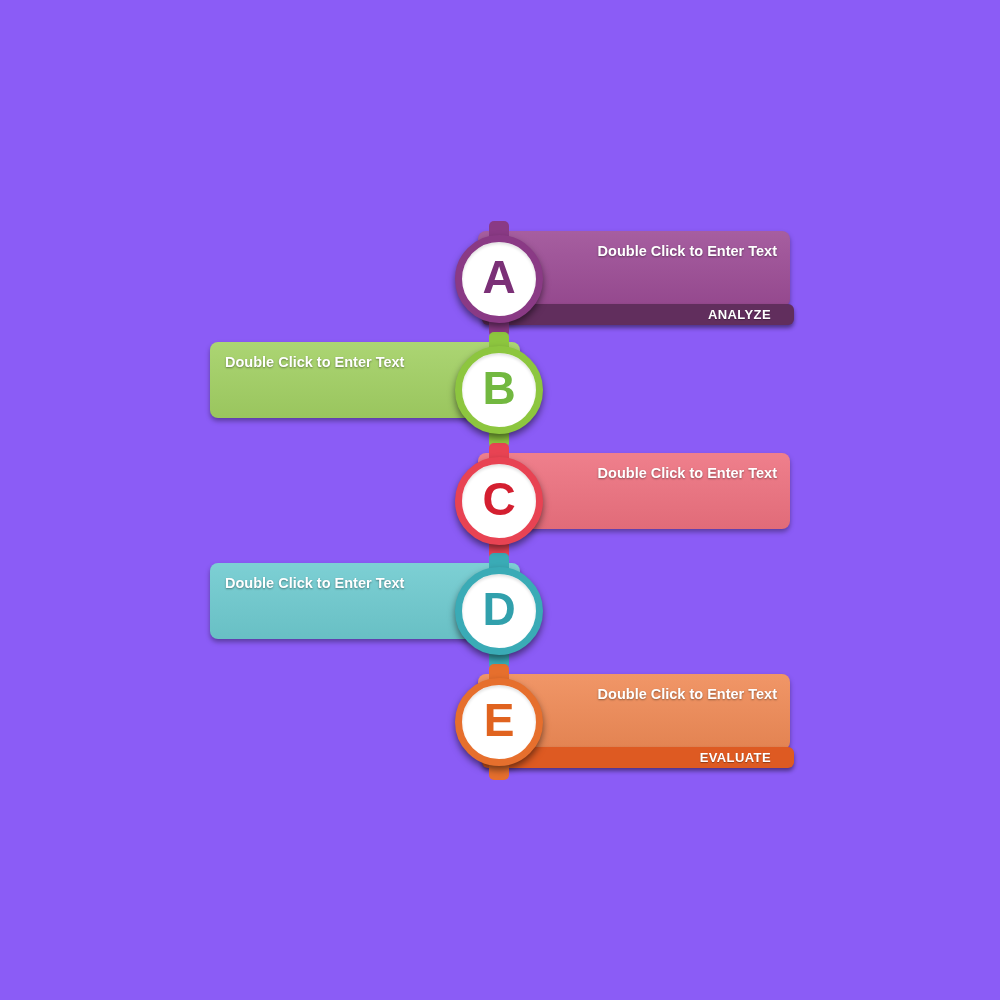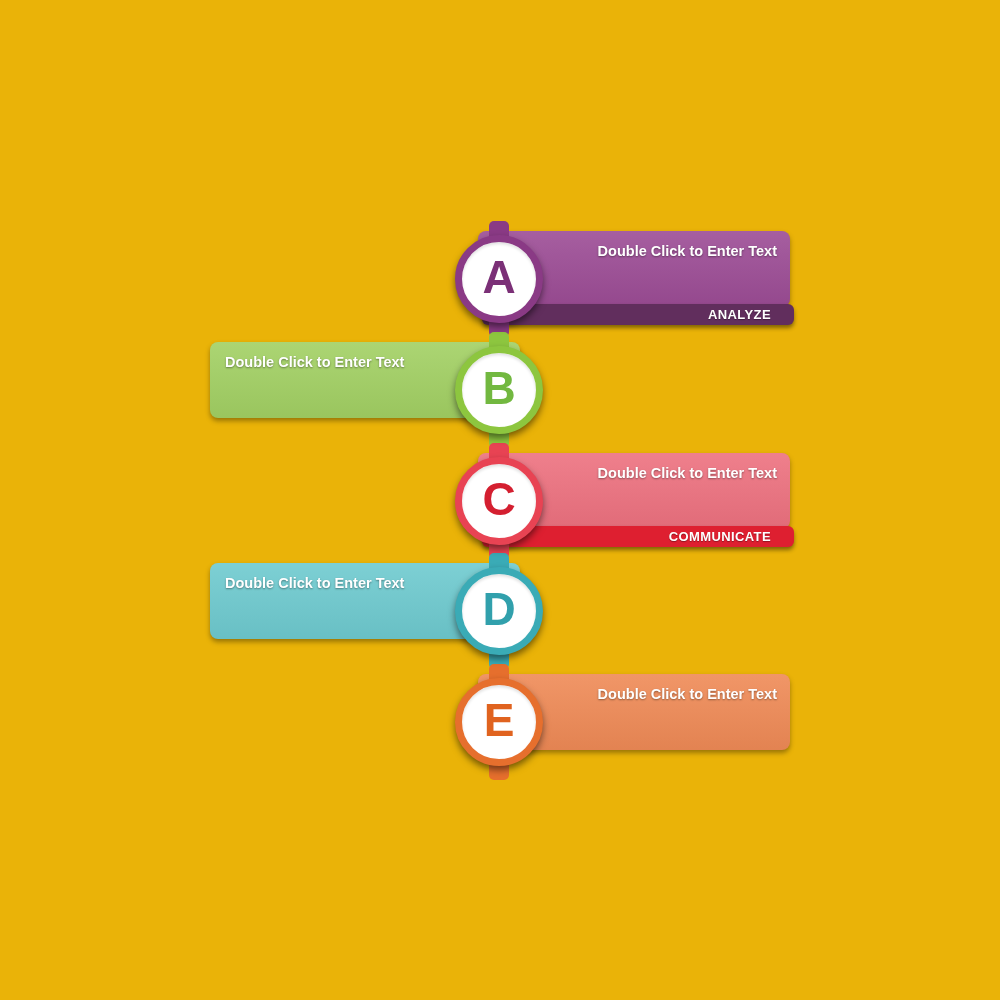--- a/index.html
+++ b/index.html
@@ -8,21 +8,21 @@
     width: 1000px;
     height: 1000px;
     background: #000000;
     overflow: hidden;
     font-family: "Liberation Sans", sans-serif;
   }
   .stage {
     position: relative;
     width: 1000px;
     height: 1000px;
-    background: #eab308;
+    background: #8b5cf6;
   }
   .item {
     position: absolute;
     left: 0;
     width: 1000px;
     height: 116px;
   }
   .item-a { top: 221px; }
   .item-b { top: 332px; }
   .item-c { top: 443px; }
@@ -146,23 +146,20 @@
       <span class="letter">B</span>
     </div>
   </div>
 
   <div class="item right item-c" style="--main: #ed717f; --strip: #de1f30; --ring: #e84353; --letter: #d41f30;">
     <div class="knob knob-top"></div>
     <div class="knob knob-bottom"></div>
     <div class="banner-main">
       <div class="banner-text">Double Click to Enter Text</div>
     </div>
-    <div class="banner-strip">
-      <span>COMMUNICATE</span>
-    </div>
     <div class="circle">
       <span class="letter">C</span>
     </div>
   </div>
 
   <div class="item left item-d" style="--main: #6ecacf; --strip: #38a9b3; --ring: #3aabb6; --letter: #31a0ac;">
     <div class="knob knob-top"></div>
     <div class="knob knob-bottom"></div>
     <div class="banner-main">
       <div class="banner-text">Double Click to Enter Text</div>
@@ -171,18 +168,21 @@
       <span class="letter">D</span>
     </div>
   </div>
 
   <div class="item right item-e" style="--main: #ef8a56; --strip: #de5a22; --ring: #e66f2d; --letter: #e0631f;">
     <div class="knob knob-top"></div>
     <div class="knob knob-bottom"></div>
     <div class="banner-main">
       <div class="banner-text">Double Click to Enter Text</div>
     </div>
+    <div class="banner-strip">
+      <span>EVALUATE</span>
+    </div>
     <div class="circle">
       <span class="letter">E</span>
     </div>
   </div>
 
 </div>
 
 </body></html>

